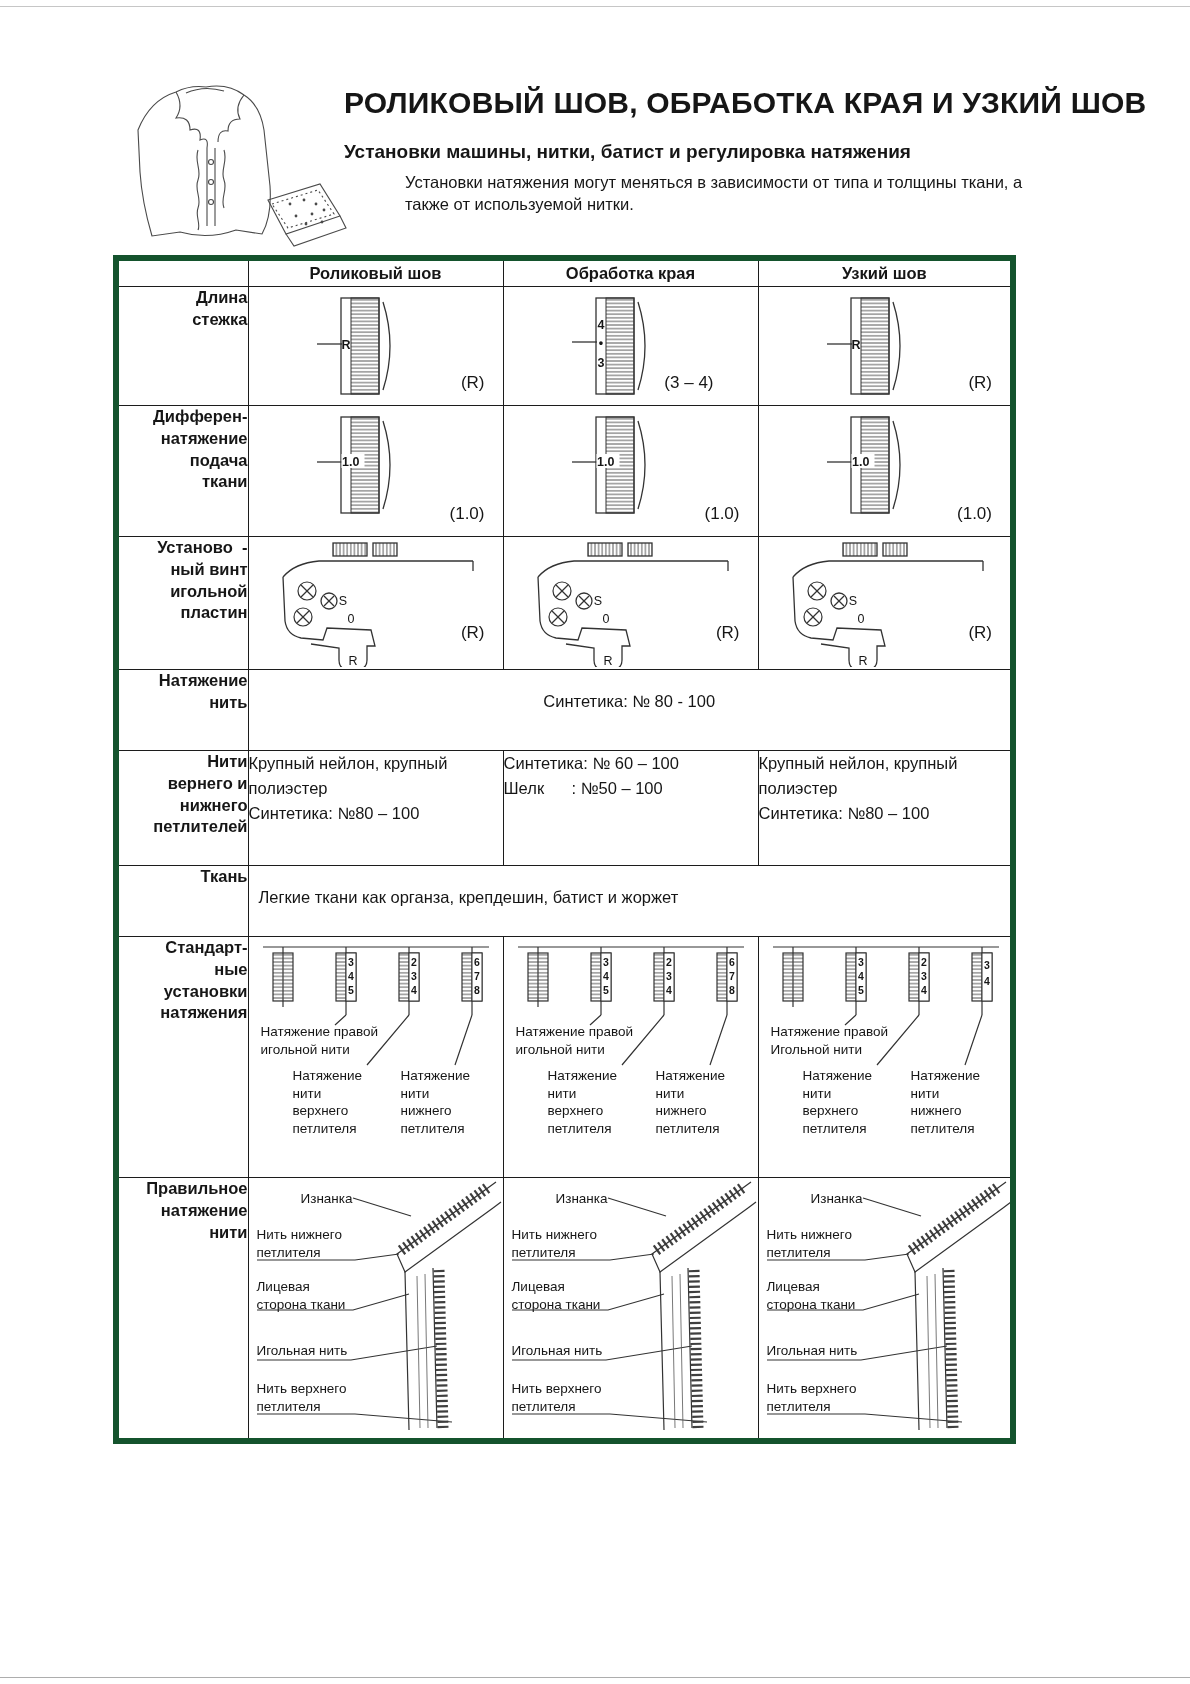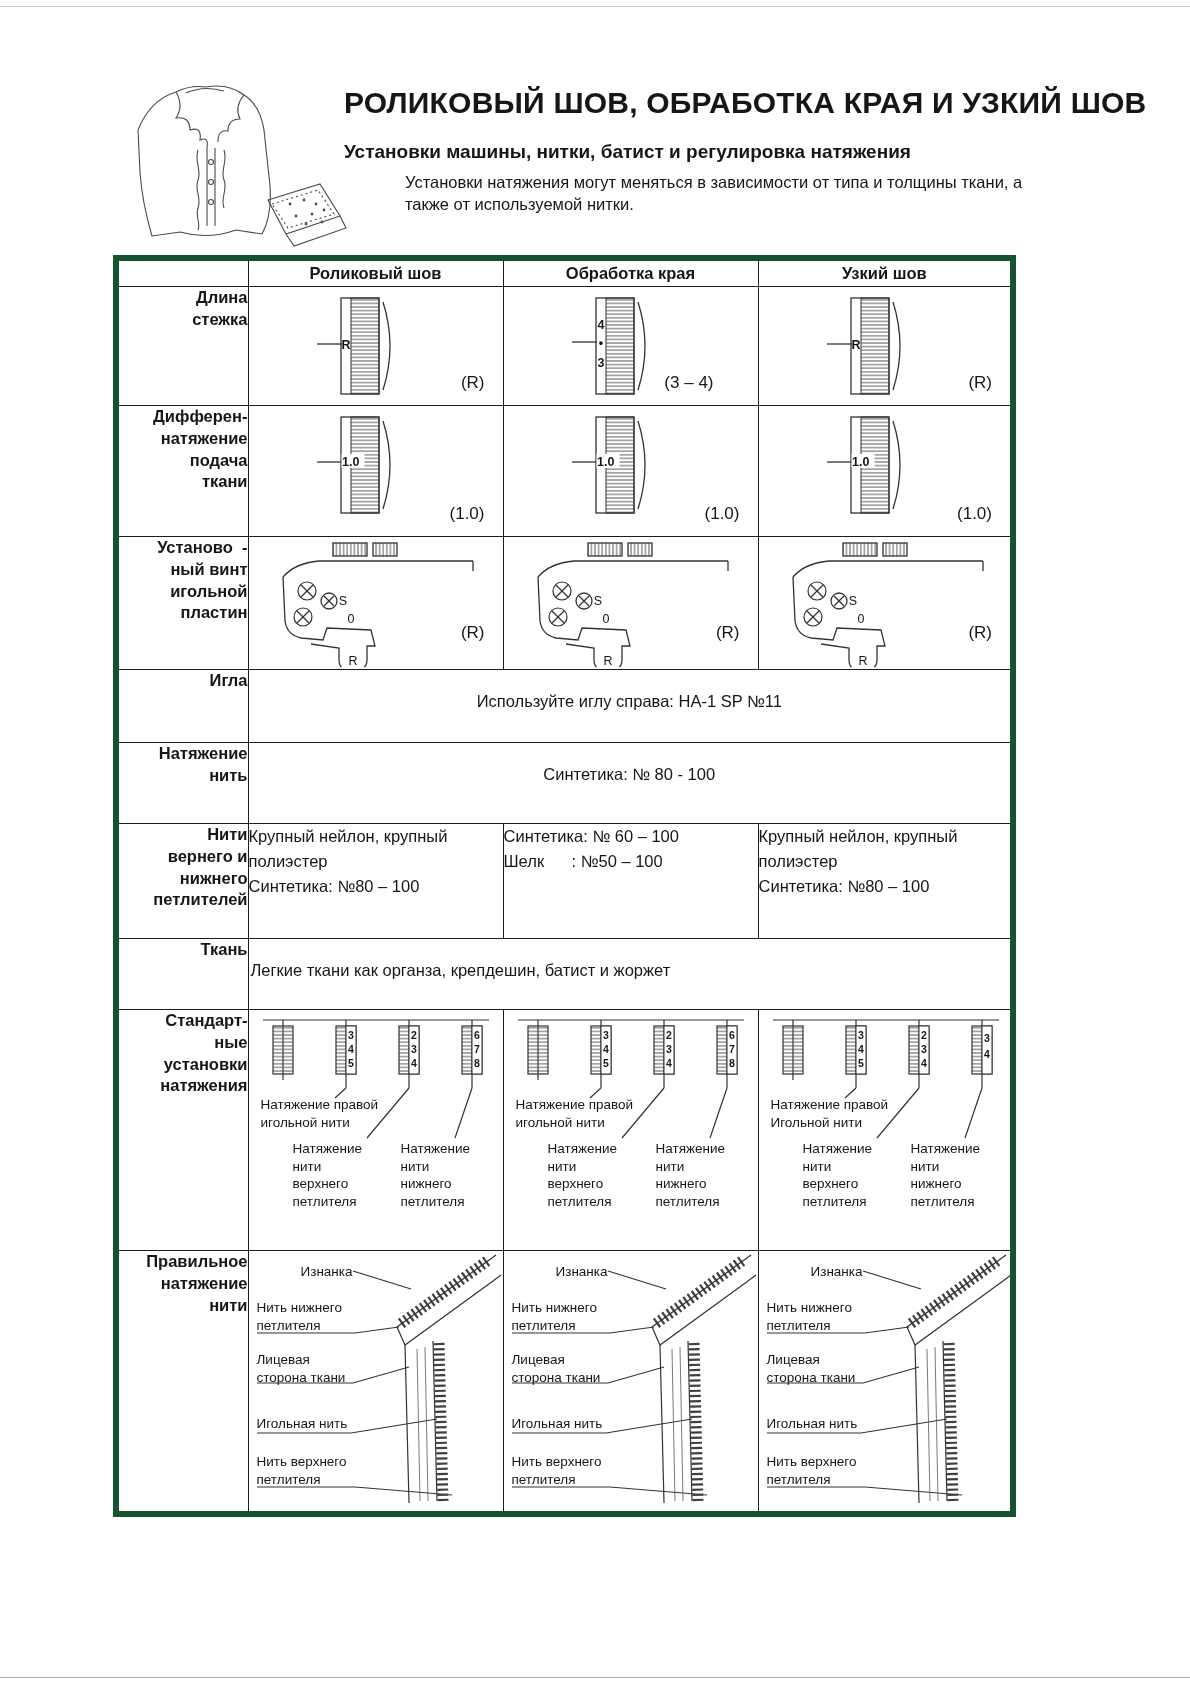--- a/index.html
+++ b/index.html
@@ -20,21 +20,21 @@
   .dcell{position:relative;width:100%;overflow:hidden;}
   tr.r1 td{height:118px} tr.r2 td{height:130px} tr.r3 td{height:132px}
   tr.r4 td{height:72px}  tr.r5 td{height:80px}  tr.r6 td{height:114px}
   tr.r7 td{height:70px}  tr.r8 td{height:240px} tr.r9 td{height:260px}
   .r1 .dcell{height:116px}.r2 .dcell{height:128px}.r3 .dcell{height:130px}
   .r8 .dcell{height:238px}.r9 .dcell{height:258px}
   .val{position:absolute;right:18px;bottom:10px;font-size:17px;}
   .bigdial{position:absolute;left:62px;top:7px;}
   .plate{position:absolute;left:26px;top:4px;}
   .spanval{display:block;padding-top:22px;text-align:center;font-size:16.5px;}
-  .spanval.left{text-align:left;padding-left:2px;}
+  .spanval.left{text-align:left;padding-left:10px;}
   .threadcell{padding:12px 6px 0 12px;white-space:pre-line;line-height:1.5;}
   .tsvg,.csvg{position:absolute;left:0;top:0;}
   .tlabel{position:absolute;font-size:13.5px;line-height:1.3;white-space:pre-line;}
   .clabel{position:absolute;font-size:13.5px;line-height:1.3;white-space:pre-line;}
   
   .ln{stroke:#333;stroke-width:1.3;}
   .s{stroke:#333;stroke-width:1.2;fill:none;}
   .thin{stroke:#555;stroke-width:.8;fill:none;}
   .coil{stroke:#3f3f3f;stroke-width:11;fill:none;stroke-dasharray:2.2 3;}
   .dtx{font:bold 12.5px "Liberation Sans",sans-serif;fill:#161616;}
@@ -252,26 +252,20 @@
           <use href="#plate-body" x="2" y="2"></use>
           <text class="ptx" x="68" y="64">S</text>
           <text class="ptx" x="76" y="82">0</text>
           <text class="ptx" x="78" y="124">R</text>
         </svg>
         <span class="val" style="bottom:24px">(R)</span>
       </div>
     </td>
   </tr>
 
-  <tr class="r4">
-    <td class="rowlabel">Игла</td>
-    <td colspan="3">
-      <span class="spanval">Используйте иглу справа: HA-1 SP №11</span>
-    </td>
-  </tr>
 
   <tr class="r5">
     <td class="rowlabel">Натяжение
 нить</td>
     <td colspan="3">
       <span class="spanval">Синтетика: № 80 - 100</span>
     </td>
   </tr>
 
   <tr class="r6">

